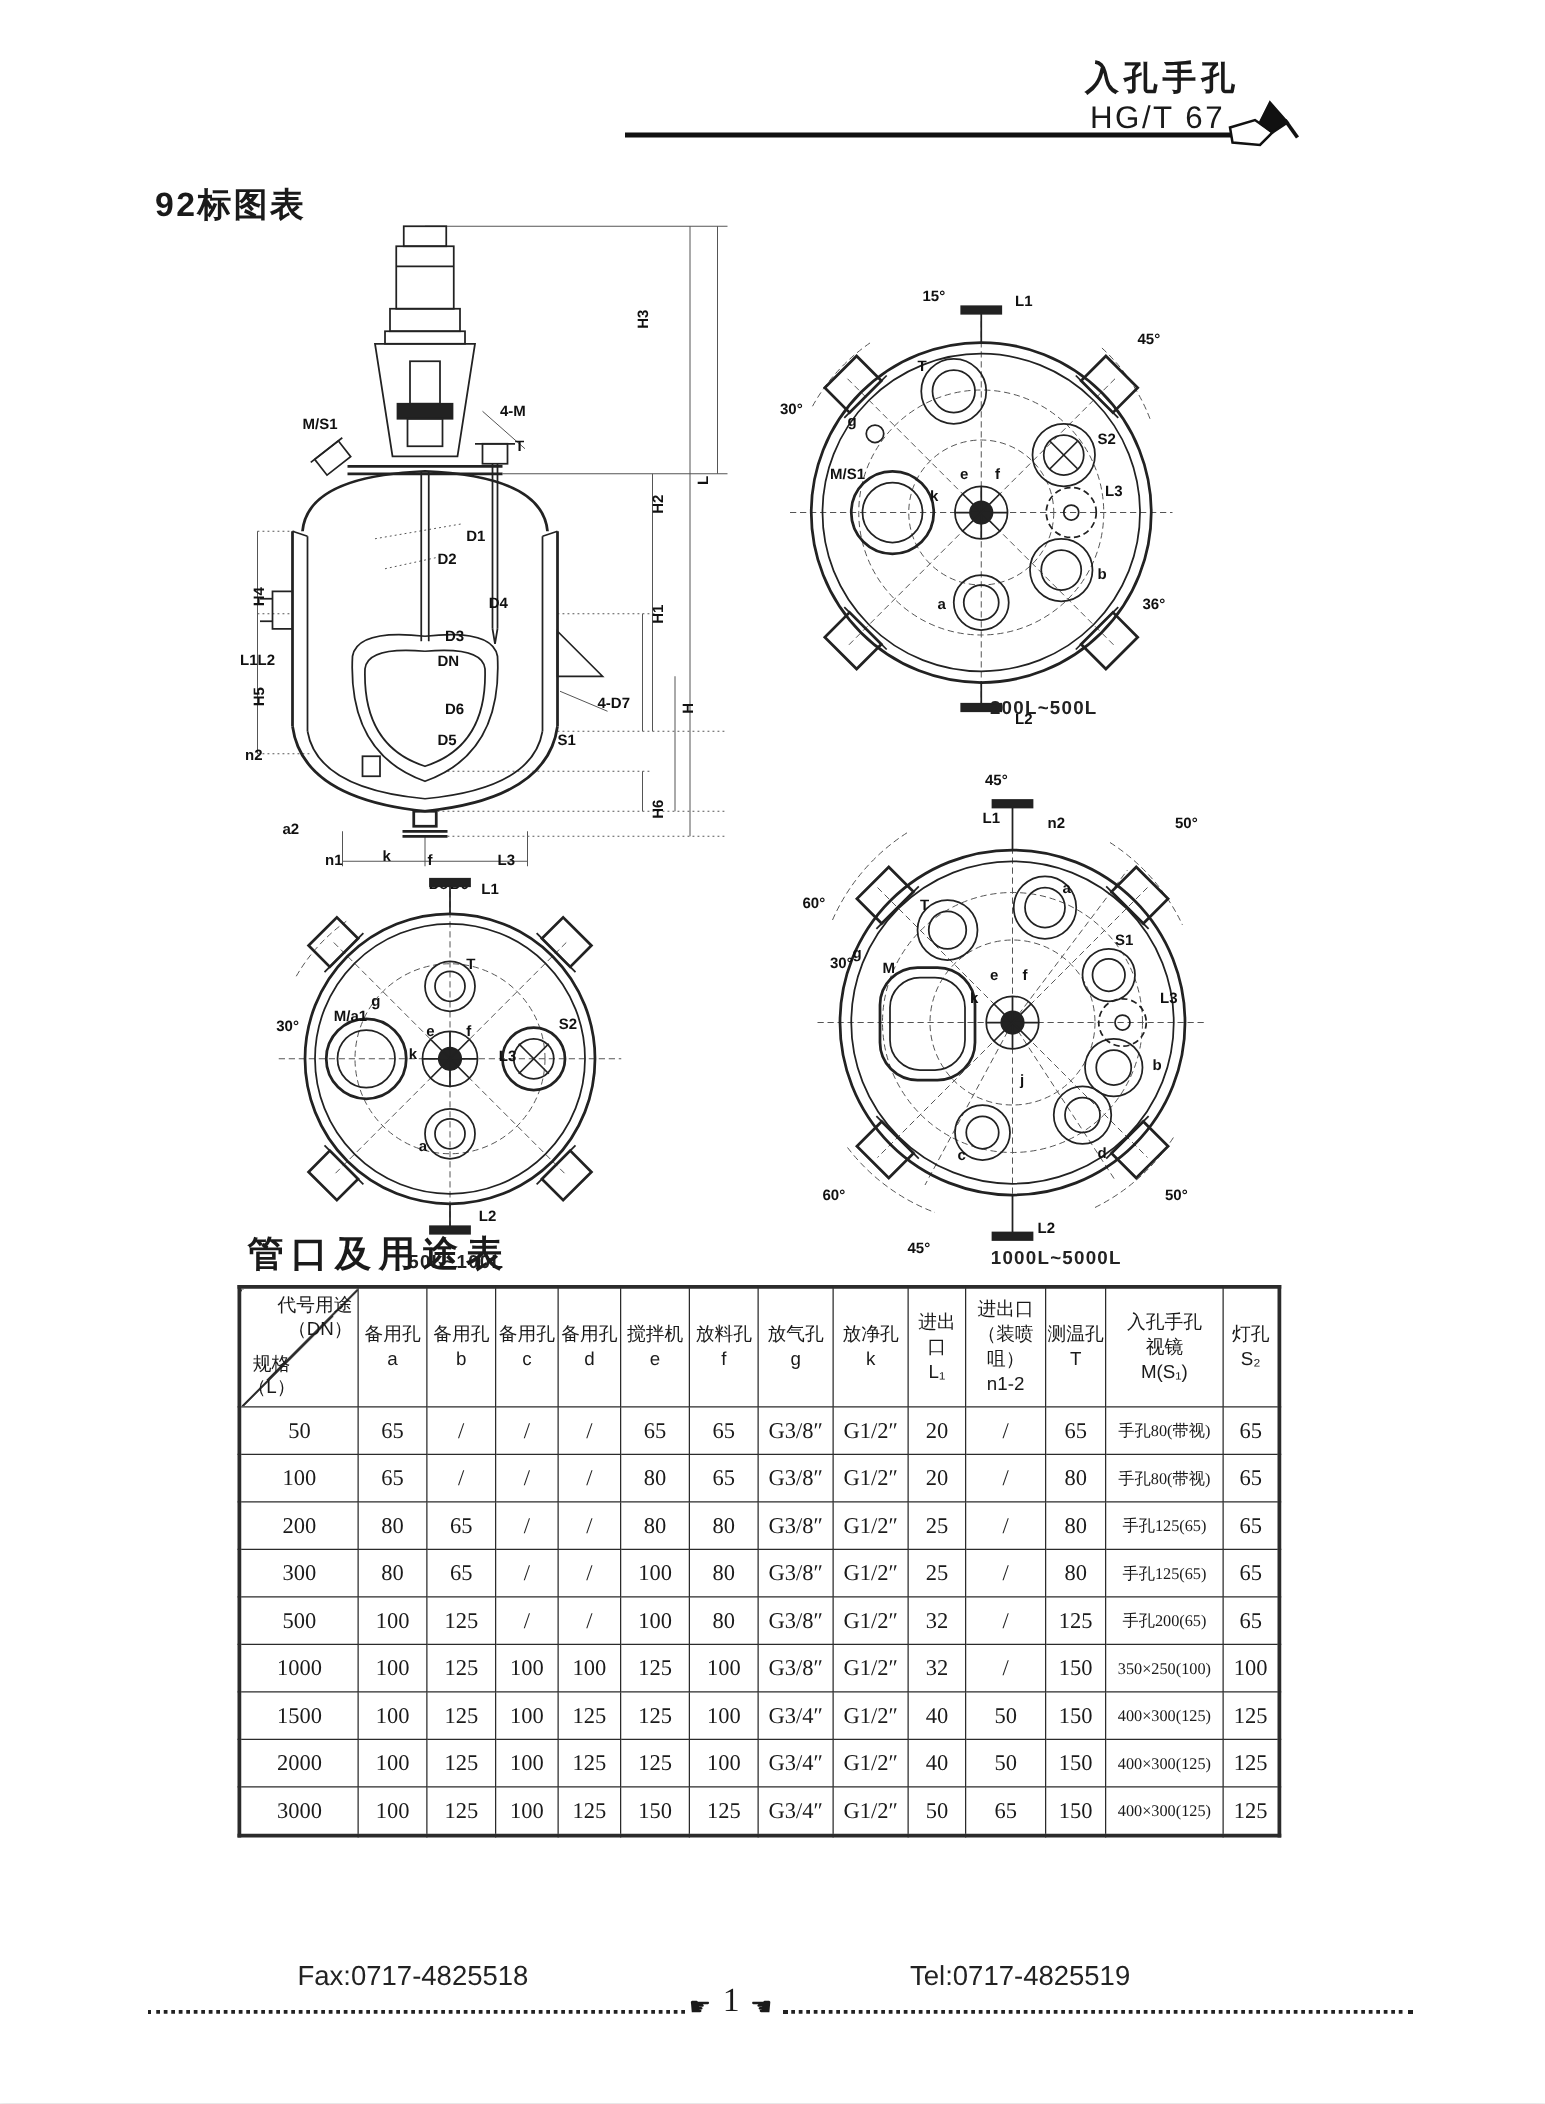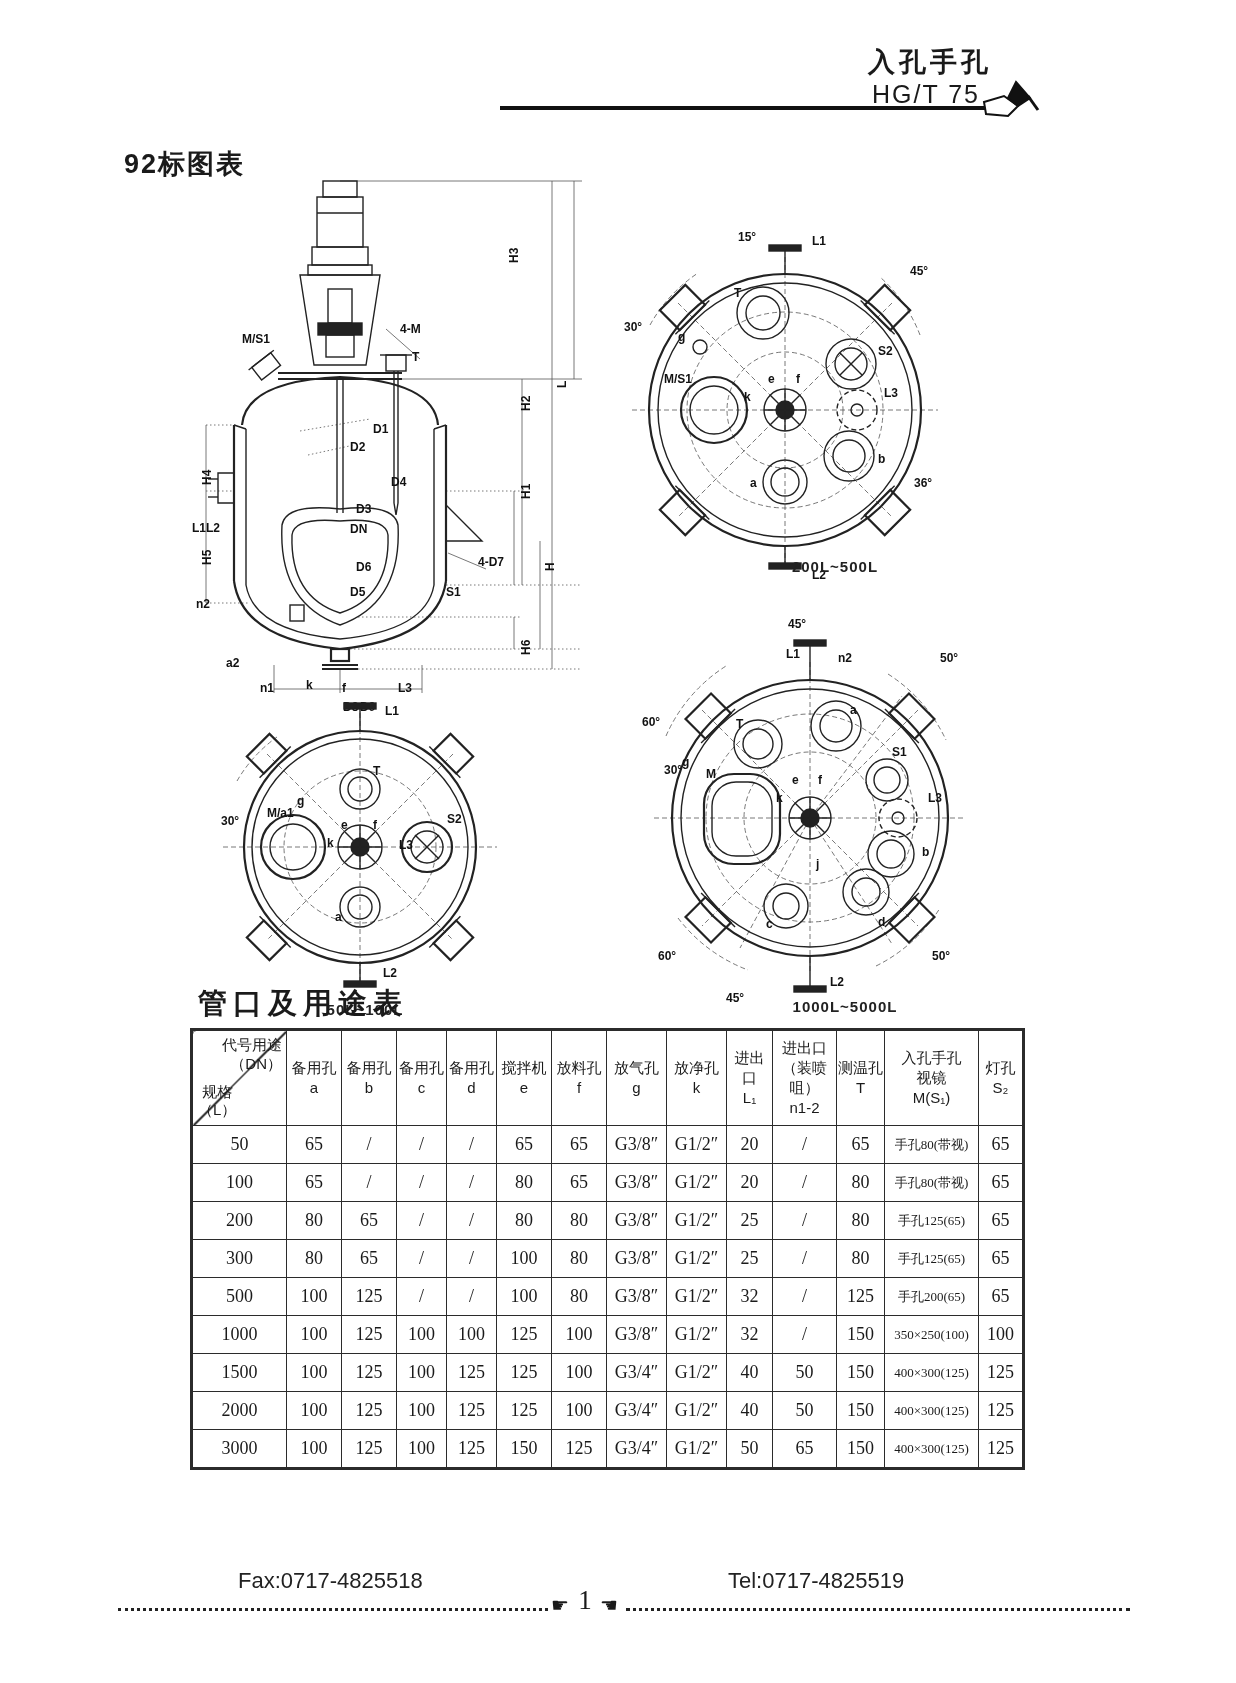--- a/index.html
+++ b/index.html
@@ -43,21 +43,21 @@
   .dotline{border-top:3.5px dotted #222;height:0;}
   .pnum{font-family:"Liberation Serif",serif;font-size:27px;}
   .hand{font-size:20px;}
 </style>
 </head>
 <body>
 
 <div class="page">
 
   <div class="abs brand" style="left:868px;top:44px;">入孔手孔</div>
-  <div class="abs standard" style="left:872px;top:80px;">HG/T 75</div>
+  <div class="abs standard" style="left:872px;top:80px;">HG/T 67</div>
   <div class="abs rule" style="left:500px;top:106px;width:492px;"></div>
   <svg class="abs" style="left:978px;top:76px;" width="64" height="46" viewBox="0 0 64 46">
     <g stroke="#111" fill="#fff" stroke-width="2">
       <path d="M6,26 L26,20 L40,30 L30,40 L8,38 Z"></path>
       <path d="M38,6 L52,22 L40,30 L30,22 Z" fill="#111"></path>
       <path d="M50,20 L60,34" stroke-width="3"></path>
     </g>
   </svg>
 
   <div class="abs h1" style="left:124px;top:146px;">92标图表</div>

